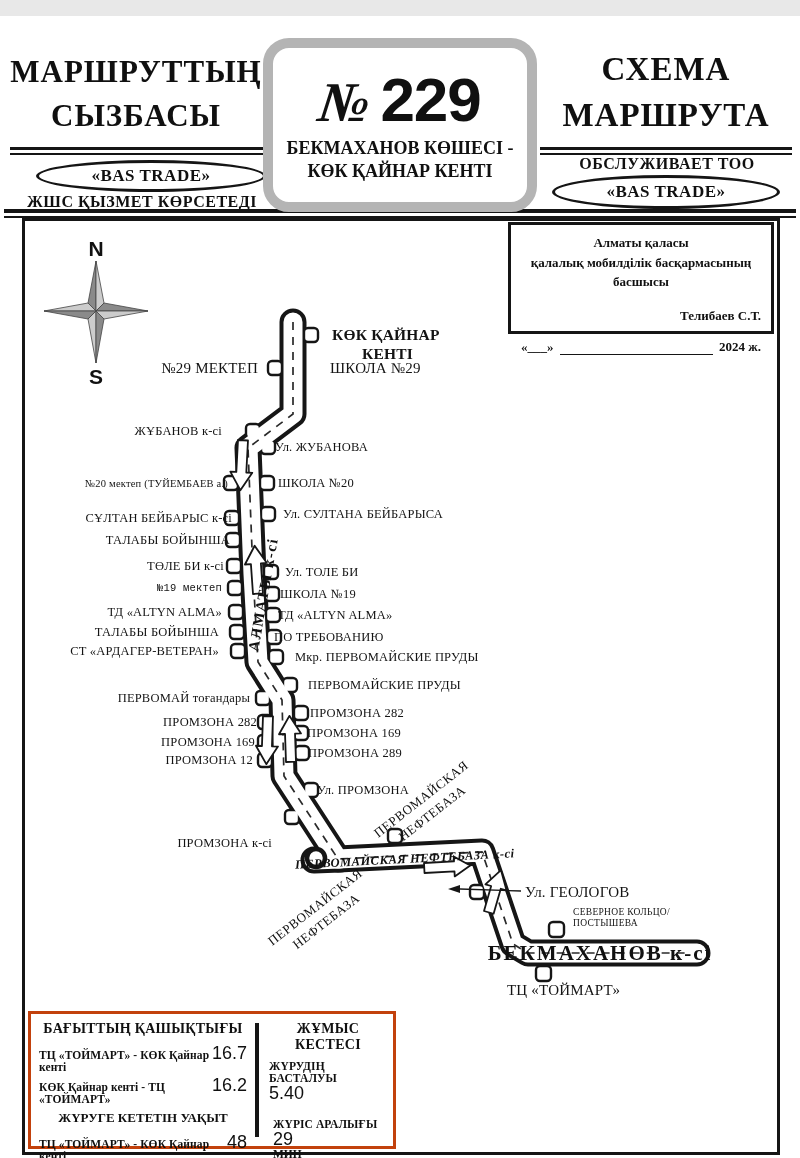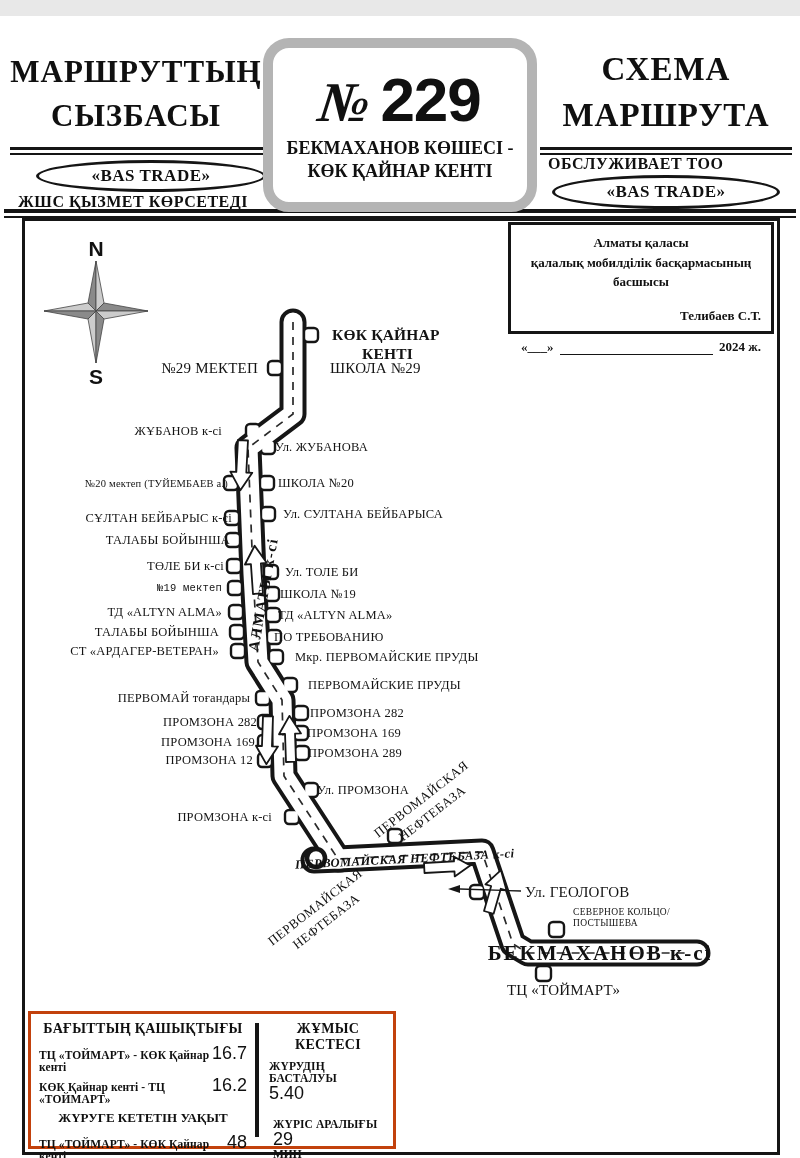--- a/index.html
+++ b/index.html
@@ -8,21 +8,21 @@
 
   
   .h-left{position:absolute;left:6px;top:34px;width:260px;text-align:center;}
   .h-left .t{font-weight:bold;font-size:31px;letter-spacing:1px;line-height:1.42;}
   .h-right{position:absolute;left:538px;top:30px;width:256px;text-align:center;}
   .h-right .t{font-weight:bold;font-size:33px;letter-spacing:1px;line-height:1.4;}
   .dline{position:absolute;height:3px;border-top:3px solid #151515;border-bottom:2px solid #151515;}
   .ellipse{position:absolute;border:3px solid #151515;border-radius:50%;
            display:flex;align-items:center;justify-content:center;
            font-weight:bold;font-size:17px;letter-spacing:0.5px;background:#fff;}
-  .h-sub{position:absolute;font-weight:bold;font-size:16px;letter-spacing:0.5px;}
+  .h-sub{position:absolute;font-weight:bold;font-size:16px;text-align:center;letter-spacing:0.5px;}
   .h-divider{position:absolute;left:4px;top:193px;width:792px;height:3px;
              border-top:4px solid #151515;border-bottom:2px solid #151515;z-index:1;}
   .badge{position:absolute;left:263px;top:22px;width:254px;height:154px;background:#fff;
          border:10px solid #b4b4b4;border-radius:26px;z-index:2;
          display:flex;flex-direction:column;align-items:center;justify-content:center;}
   .badge .numrow{display:flex;align-items:baseline;gap:10px;margin-top:-4px;}
   .badge .num-sign{font-style:italic;font-size:56px;font-weight:bold;transform:skewX(-8deg);}
   .badge .num{font-family:"Liberation Sans",sans-serif;font-weight:bold;font-size:62px;letter-spacing:-1px;}
   .badge .name{font-weight:bold;font-size:18px;line-height:1.25;text-align:center;margin-top:2px;}
 
@@ -248,21 +248,21 @@
       <div class="mlabel" style="left: 295px; top: 641px;">Мкр. ПЕРВОМАЙСКИЕ ПРУДЫ</div>
       <div class="mlabel" style="left: 308px; top: 669px;">ПЕРВОМАЙСКИЕ ПРУДЫ</div>
       <div class="mlabel" style="right: 550px; text-align: right; top: 682px;">ПЕРВОМАЙ тоғандары</div>
       <div class="mlabel" style="left: 310px; top: 697px;">ПРОМЗОНА 282</div>
       <div class="mlabel" style="right: 543px; text-align: right; top: 706px;">ПРОМЗОНА 282</div>
       <div class="mlabel" style="left: 307px; top: 717px;">ПРОМЗОНА 169</div>
       <div class="mlabel" style="right: 545px; text-align: right; top: 726px;">ПРОМЗОНА 169</div>
       <div class="mlabel" style="left: 308px; top: 737px;">ПРОМЗОНА 289</div>
       <div class="mlabel" style="right: 547px; text-align: right; top: 744px; padding-left: 10px;">ПРОМЗОНА 12</div>
       <div class="mlabel" style="left: 317px; top: 774px;">Ул. ПРОМЗОНА</div>
-      <div class="mlabel" style="right: 528px; text-align: right; top: 801px;">ПРОМЗОНА к-сі</div>
+      <div class="mlabel" style="right: 528px; text-align: right; top: 827px;">ПРОМЗОНА к-сі</div>
       <div class="mlabel md" style="left: 525px; top: 876px;">Ул. ГЕОЛОГОВ</div>
       <div class="mlabel xs" style="left: 573px; top: 896px;">СЕВЕРНОЕ КОЛЬЦО/</div>
       <div class="mlabel xs" style="left: 573px; top: 907px;">ПОСТЫШЕВА</div>
       <div class="mlabel md" style="left: 507px; top: 974px;">ТЦ «ТОЙМАРТ»</div>
     </div>
 
   <div class="info">
     <div class="vdiv"></div>
 
     <div class="col-l">

